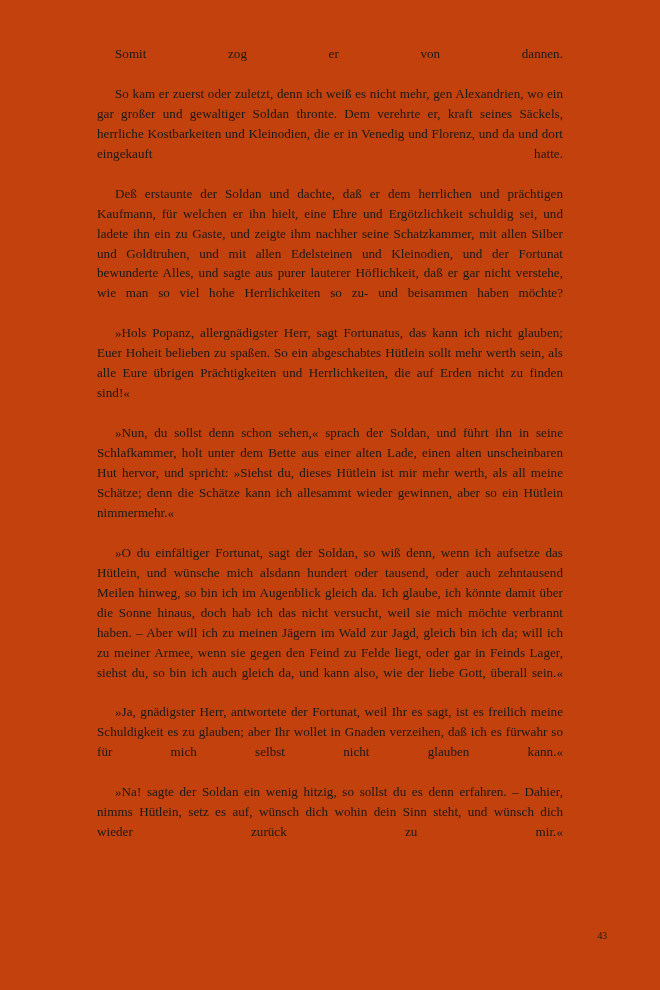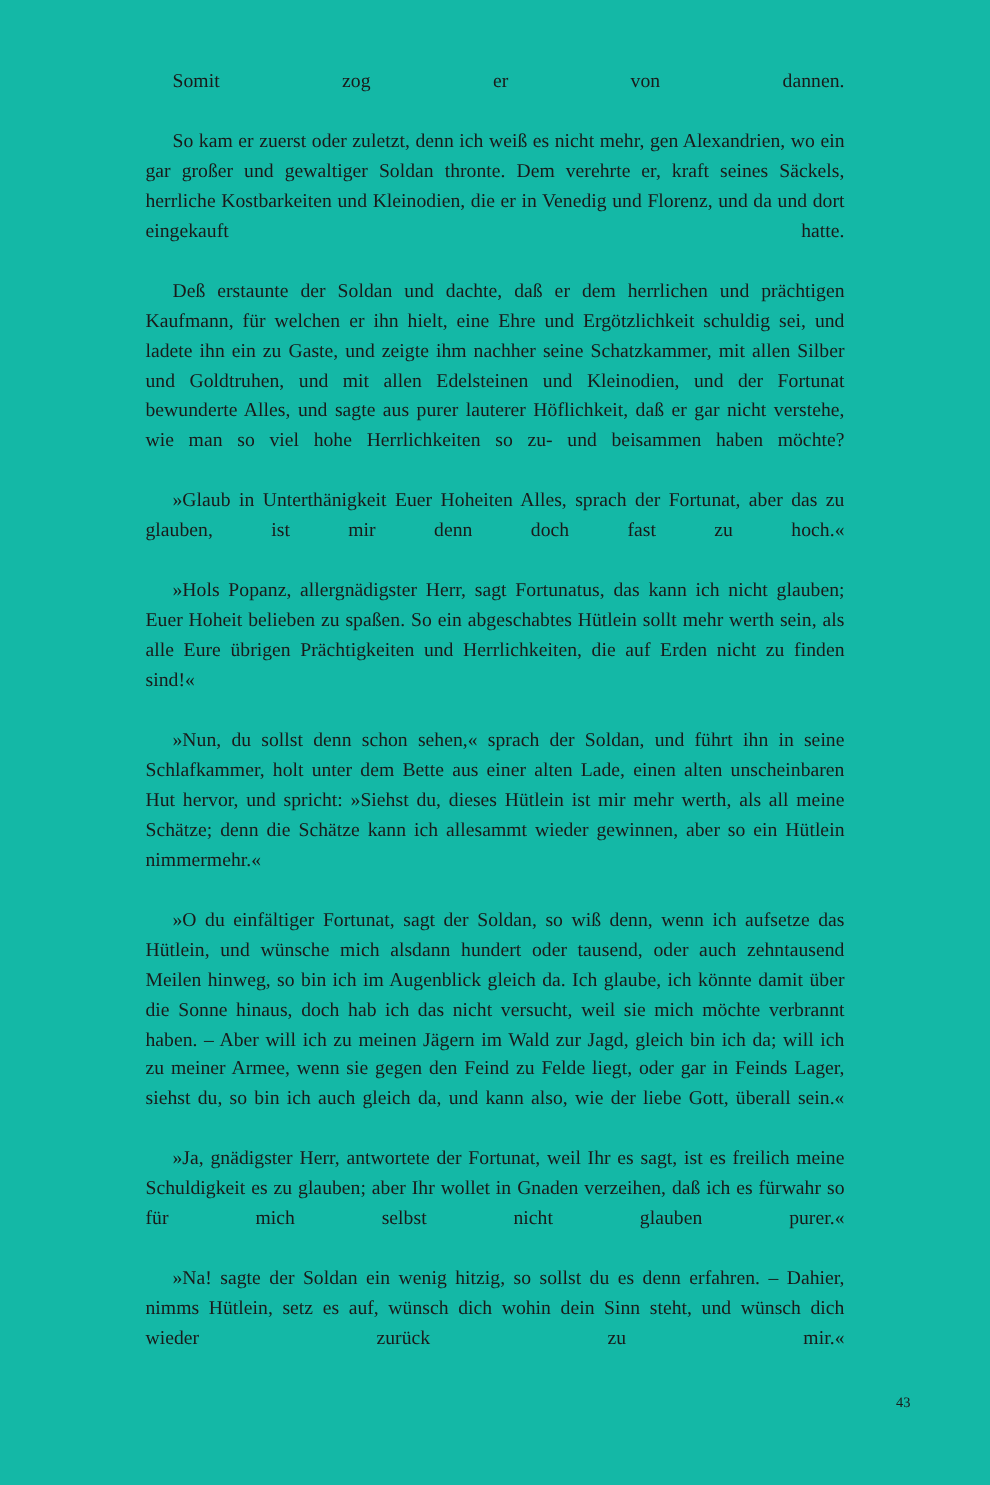--- a/index.html
+++ b/index.html
@@ -17,21 +17,21 @@
     color: #1a1a1a;
     -webkit-font-smoothing: antialiased;
   }
 
   .page {
     position: absolute;
     left: 0;
     top: 0;
     width: 660px;
     height: 990px;
-    background: #14b8a6;
+    background: #c2410c;
   }
 
   .text-block {
     position: absolute;
     left: 97px;
     top: 44px;
     width: 466px;
   }
 
   .para {
@@ -69,24 +69,23 @@
 </style>
 </head>
 <body>
 
 <div class="page">
 
   <div class="text-block">
     <p class="para">Somit zog er von dannen.</p>
     <p class="para">So kam er zuerst oder zuletzt, denn ich weiß es nicht mehr, gen Alexandrien, wo ein gar großer und gewaltiger Soldan thronte. Dem verehrte er, kraft seines Säckels, herrliche Kostbarkeiten und Kleinodien, die er in Venedig und Florenz, und da und dort eingekauft hatte.</p>
     <p class="para">Deß erstaunte der Soldan und dachte, daß er dem herrlichen und prächtigen Kaufmann, für welchen er ihn hielt, eine Ehre und Ergötzlichkeit schuldig sei, und ladete ihn ein zu Gaste, und zeigte ihm nachher seine Schatzkammer, mit allen Silber und Goldtruhen, und mit allen Edelsteinen und Kleinodien, und der Fortunat bewunderte Alles, und sagte aus purer lauterer Höflichkeit, daß er gar nicht verstehe, wie man so viel hohe Herrlichkeiten so zu- und beisammen haben möchte?</p>
-    <p class="para">»Glaub in Unterthänigkeit Euer Hoheiten Alles, sprach der Fortunat, aber das zu glauben, ist mir denn doch fast zu hoch.«</p>
     <p class="para">»Hols Popanz, allergnädigster Herr, sagt Fortunatus, das kann ich nicht glauben; Euer Hoheit belieben zu spaßen. So ein abgeschabtes Hütlein sollt mehr werth sein, als alle Eure übrigen Prächtigkeiten und Herrlichkeiten, die auf Erden nicht zu finden sind!«</p>
     <p class="para">»Nun, du sollst denn schon sehen,« sprach der Soldan, und führt ihn in seine Schlafkammer, holt unter dem Bette aus einer alten Lade, einen alten unscheinbaren Hut hervor, und spricht: »Siehst du, dieses Hütlein ist mir mehr werth, als all meine Schätze; denn die Schätze kann ich allesammt wieder gewinnen, aber so ein Hütlein nimmermehr.«</p>
     <p class="para">»O du einfältiger Fortunat, sagt der Soldan, so wiß denn, wenn ich aufsetze das Hütlein, und wünsche mich alsdann hundert oder tausend, oder auch zehntausend Meilen hinweg, so bin ich im Augenblick gleich da. Ich glaube, ich könnte damit über die Sonne hinaus, doch hab ich das nicht versucht, weil sie mich möchte verbrannt haben. – Aber will ich zu meinen Jägern im Wald zur Jagd, gleich bin ich da; will ich zu meiner Armee, wenn sie gegen den Feind zu Felde liegt, oder gar in Feinds Lager, siehst du, so bin ich auch gleich da, und kann also, wie der liebe Gott, überall sein.«</p>
-    <p class="para">»Ja, gnädigster Herr, antwortete der Fortunat, weil Ihr es sagt, ist es freilich meine Schuldigkeit es zu glauben; aber Ihr wollet in Gnaden verzeihen, daß ich es fürwahr so für mich selbst nicht glauben purer.«</p>
+    <p class="para">»Ja, gnädigster Herr, antwortete der Fortunat, weil Ihr es sagt, ist es freilich meine Schuldigkeit es zu glauben; aber Ihr wollet in Gnaden verzeihen, daß ich es fürwahr so für mich selbst nicht glauben kann.«</p>
     <p class="para">»Na! sagte der Soldan ein wenig hitzig, so sollst du es denn erfahren. – Dahier, nimms Hütlein, setz es auf, wünsch dich wohin dein Sinn steht, und wünsch dich wieder zurück zu mir.«</p>
 
   </div>
 
   <div class="page-number">43</div>
 
 </div>
 
 </body></html>

